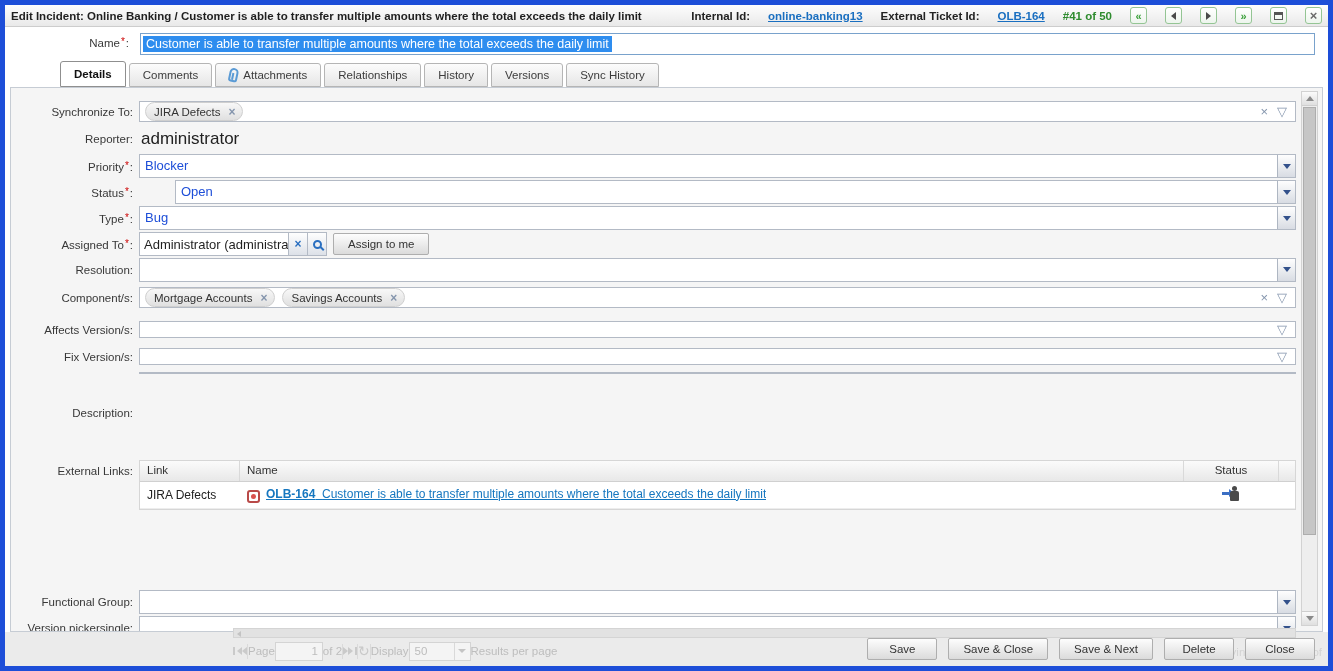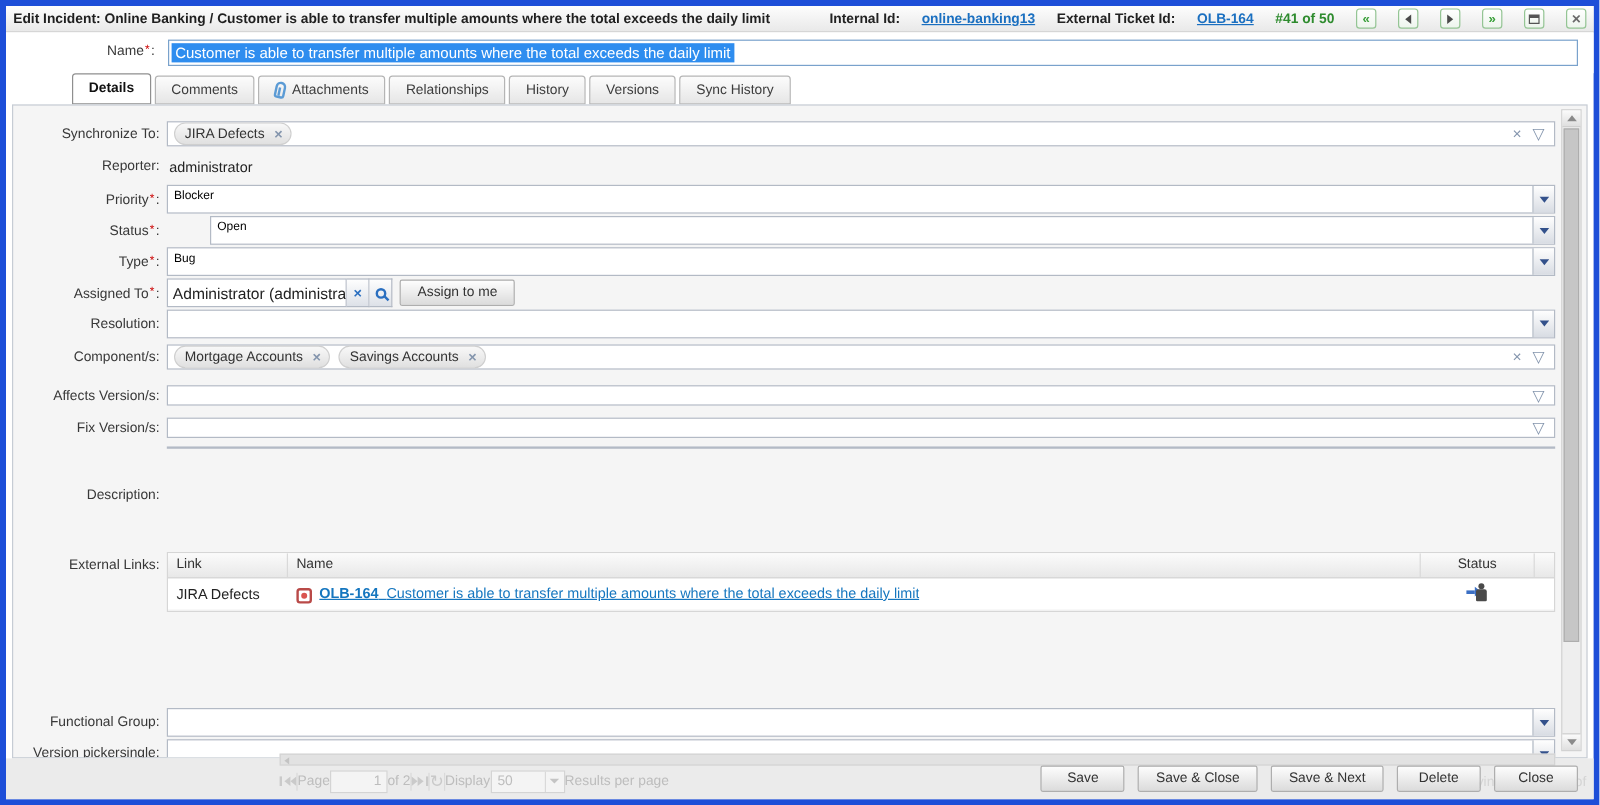--- a/index.html
+++ b/index.html
@@ -41,33 +41,33 @@
   .panel { position:absolute; top:82px; left:5px; right:5px; bottom:34px; background:#f5f5f5;
     border:1px solid #c6ccd4; overflow:hidden; }
   .panelin { position:absolute; inset:0; padding-top:5px; }
   .frow { display:flex; align-items:center; }
   .frow.top { align-items:flex-start; }
   .flabel { flex:0 0 128px; width:128px; text-align:right; padding-right:6px; font-size:11.5px; color:#383838; white-space:nowrap; }
   .req { color:#cc0000; font-size:10px; vertical-align:2px; padding:0 1px; }
   .fbody { flex:1; margin-right:26px; display:flex; align-items:center; position:relative; min-width:0; }
 
   .combo { flex:1; height:24px; background:#fff; border:1px solid #b3bac5; display:flex; align-items:stretch; min-width:0; }
-  .combo .val { flex:1; padding:3px 5px 0 5px; font-size:10px; color:#000000; white-space:nowrap; overflow:hidden; }
+  .combo .val { flex:1; padding:3px 5px 0 5px; font-size:13px; color:#1d4ed8; white-space:nowrap; overflow:hidden; }
   .dbtn { width:18px; border-left:1px solid #aeb6c2; background:linear-gradient(#fefefe,#d8dce3);
     display:flex; align-items:center; justify-content:center; cursor:pointer; }
   .tri-down { width:0; height:0; border-left:4px solid transparent; border-right:4px solid transparent; border-top:5px solid #33518b; }
 
   .tagfield { flex:1; align-self:stretch; background:#fff; border:1px solid #b3bac5; display:flex; align-items:center; padding:0 5px; gap:7px; min-width:0; }
   .pill { background:linear-gradient(#f8f8f8,#e0e0e0); border:1px solid #cfcfcf; border-radius:10px; height:19px;
     display:inline-flex; align-items:center; padding:0 3px 0 8px; font-size:11.5px; color:#333; white-space:nowrap; }
   .pill .x { color:#8495ad; font-weight:bold; margin-left:4px; font-size:12px; padding:0 4px; cursor:pointer; }
   .endicons { margin-left:auto; display:flex; align-items:center; gap:9px; color:#8495ad; font-size:13px; padding-right:3px; }
   .endicons span { cursor:pointer; }
 
-  .plainval { font-size:12px; color:#222; padding-left:2px; }
+  .plainval { font-size:17px; color:#222; padding-left:2px; }
 
   .input-sm { width:150px; height:24px; border:1px solid #b3bac5; background:#fff; font-size:13px; color:#1f1f1f;
     padding:0 4px; display:flex; align-items:center; white-space:nowrap; overflow:hidden; }
   .abtn { width:19px; height:24px; border:1px solid #b3bac5; border-left:0;
     background:linear-gradient(#fefefe,#dde1e8); display:flex; align-items:center; justify-content:center; cursor:pointer; }
   .xblue { color:#2a6fc0; font-weight:bold; font-size:12px; line-height:1; }
   .lens { position:relative; width:9px; height:9px; border:2px solid #2a6fc0; border-radius:50%; }
   .lens::after { content:""; position:absolute; width:2px; height:5px; background:#2a6fc0; right:-3px; bottom:-4px; transform:rotate(-45deg); }
   .btn { height:22px; padding:0 14px; background:linear-gradient(#fdfdfd,#dbdbdb); border:1px solid #aeaeae;
     border-radius:2px; font-size:11.5px; color:#333; display:inline-flex; align-items:center; justify-content:center;

